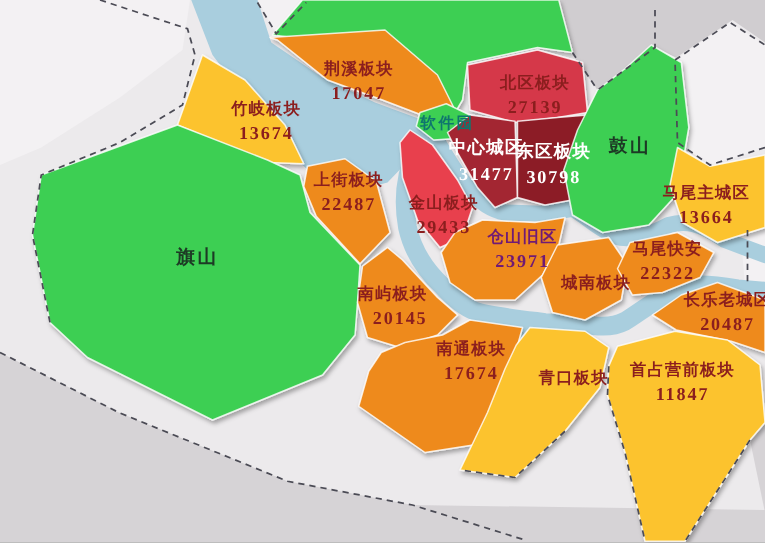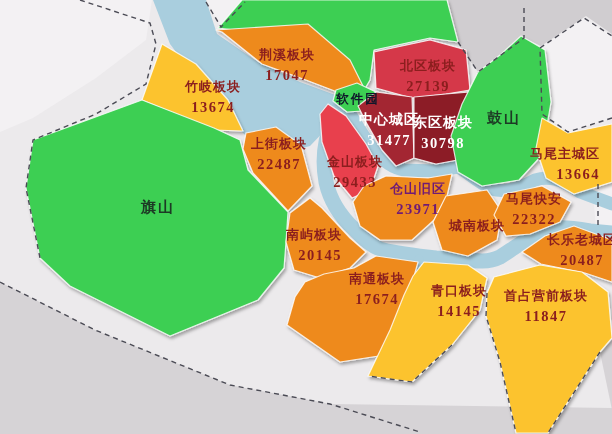--- a/index.html
+++ b/index.html
@@ -91,21 +91,21 @@
         <span class="val">22487</span>
       </div>
       <div class="lbl" style="left: 314px; top: 246px; color: rgb(139, 30, 30); text-align: right;">
         <span class="nm">南屿板块</span>
         <span class="val">20145</span>
       </div>
       <div class="lbl" style="left: 355px; top: 173px; color: rgb(139, 30, 30);">
         <span class="nm">金山板块</span>
         <span class="val">29433</span>
       </div>
-      <div class="lbl single" style="left: 358px; top: 99px; color: #0f172a;">
+      <div class="lbl single" style="left: 358px; top: 99px; color: #0f766e;">
         <span class="nm" style="font-size: 12.5px;">软件园</span>
       </div>
       <div class="lbl" style="left: 428px; top: 77px; color: rgb(139, 30, 30);">
         <span class="nm">北区板块</span>
         <span class="val">27139</span>
       </div>
       <div class="lbl big" style="left: 389px; top: 130px; color: rgb(255, 255, 255);">
         <span class="nm">中心城区</span>
         <span class="val">31477</span>
       </div>
@@ -120,34 +120,33 @@
         <span class="nm">仓山旧区</span>
         <span class="val">23971</span>
       </div>
       <div class="lbl" style="left: 477px; top: 226px; color: rgb(139, 30, 30);">
         <span class="nm">城南板块</span>
       </div>
       <div class="lbl" style="left: 534px; top: 210px; color: rgb(139, 30, 30);">
         <span class="nm">马尾快安</span>
         <span class="val">22322</span>
       </div>
-      <div class="lbl" style="left: 565px; top: 165px; color: rgb(139, 30, 30); text-align: right;">
+      <div class="lbl" style="left: 565px; top: 165px; color: rgb(139, 30, 30);">
         <span class="nm">马尾主城区</span>
         <span class="val">13664</span>
       </div>
       <div class="lbl" style="left: 582px; top: 251px; color: rgb(139, 30, 30);">
         <span class="nm">长乐老城区</span>
         <span class="val">20487</span>
       </div>
       <div class="lbl" style="left: 377px; top: 290px; color: rgb(139, 30, 30);">
         <span class="nm">南通板块</span>
         <span class="val">17674</span>
       </div>
       <div class="lbl" style="left: 459px; top: 302px; color: rgb(139, 30, 30);">
         <span class="nm">青口板块</span>
-        <span class="val">14145</span>
       </div>
       <div class="lbl" style="left: 546px; top: 307px; color: rgb(139, 30, 30);">
         <span class="nm">首占营前板块</span>
         <span class="val">11847</span>
       </div>
     </div>
 </div>
 
 </body></html>

